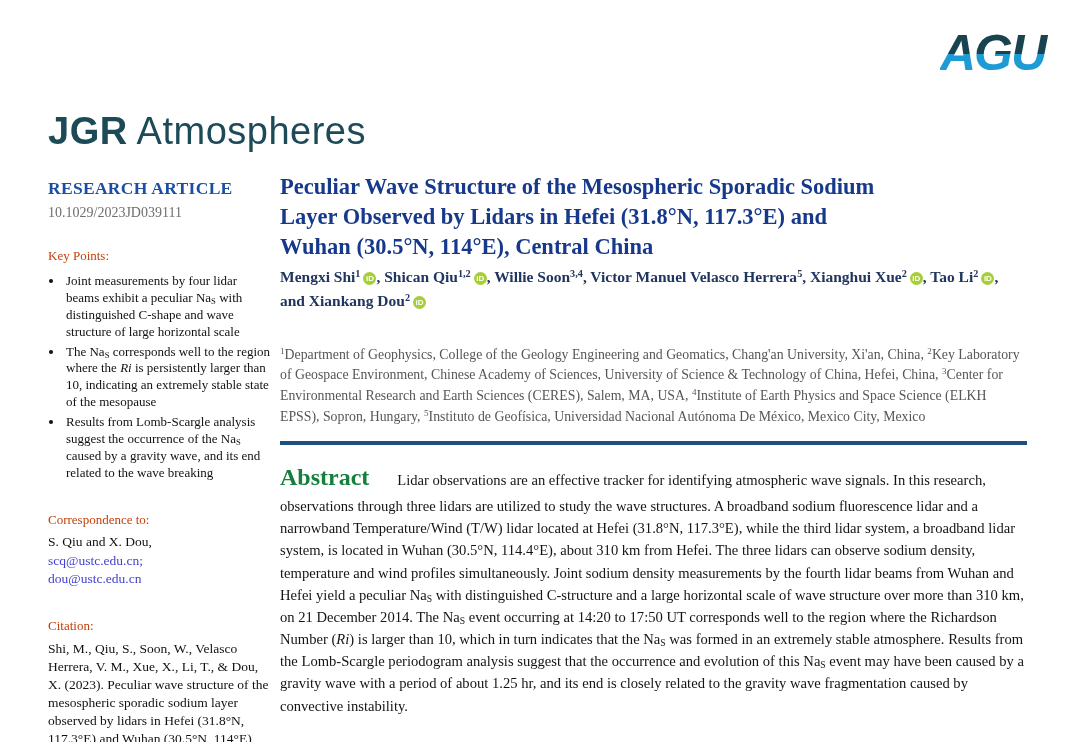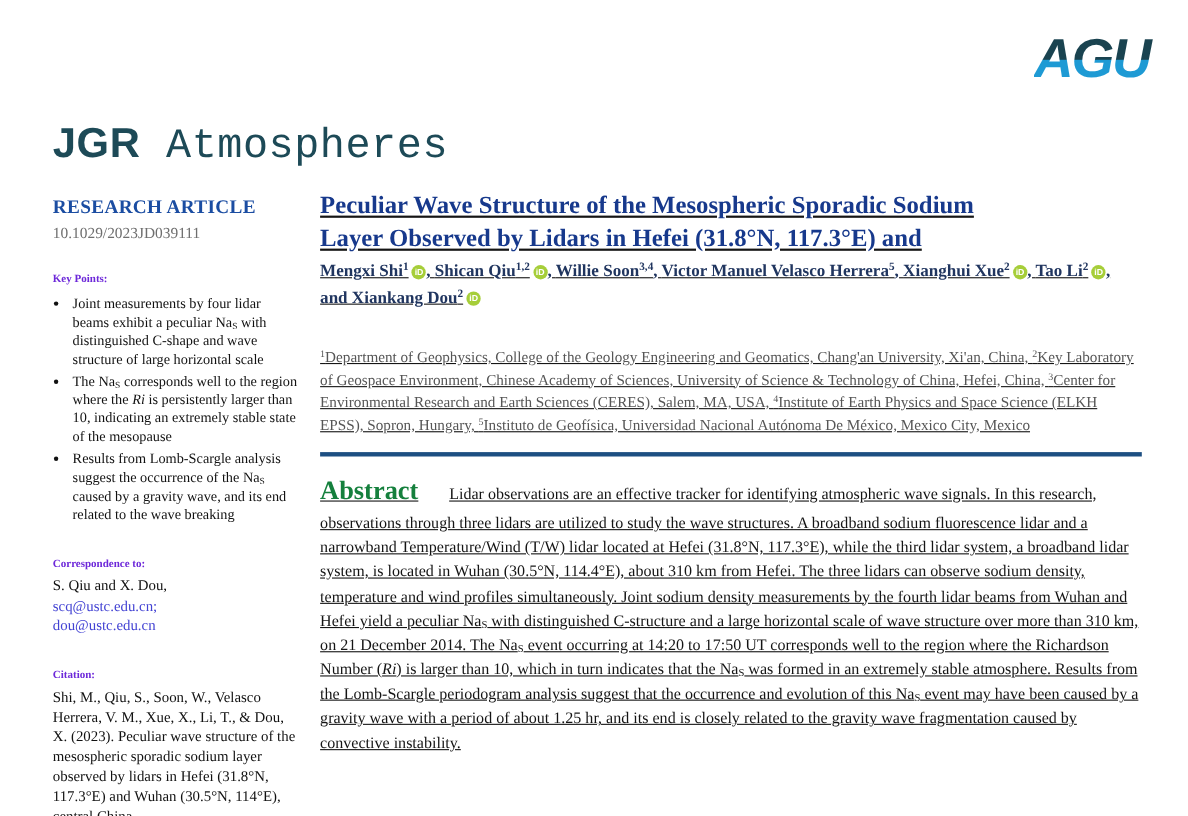--- a/index.html
+++ b/index.html
@@ -17,32 +17,32 @@
     background:linear-gradient(to bottom, #1a4350 52%, #1e9ad4 52%);
     -webkit-background-clip:text; background-clip:text; color:transparent;
   }
   .agu-tagline { font-family:"Liberation Sans", sans-serif; font-weight:700;
     font-size:11.5px; line-height:1.22; color:#1a4350; letter-spacing:.2px; }
 
   
   .journal-header { position:absolute; left:48px; top:110px;
     font-family:"Liberation Sans", sans-serif; font-size:38px; color:#1d4a57; letter-spacing:.5px; }
   .journal-header .jh-bold { font-weight:700; }
-  .journal-header .jh-rest { font-weight:400;font-family:Liberation Mono, monospace; }
+  .journal-header .jh-rest { font-weight:400; }
 
   
   .left-col  { position:absolute; left:48px;  top:178px; width:224px; }
-  .right-col { position:absolute; left:291px; top:172px; width:747px;text-decoration:underline; }
+  .right-col { position:absolute; left:280px; top:172px; width:747px; }
 
   
   .research-article { font-size:17.5px; font-weight:700; color:#1b4da2; letter-spacing:.3px; }
   .doi { font-size:14px; color:#6e6e6e; margin-top:6px; }
 
   .kp-heading, .corr-heading, .cit-heading {
-    font-size:10px; font-weight:700; color:#6d28d9; }
+    font-size:13px; font-weight:400; color:#c2410c; }
   .kp-heading { margin-top:27px; }
   .kp-list { margin-top:9px; padding-left:16px; list-style:disc outside; }
   .kp-list li { font-size:13px; line-height:1.3; color:#111; margin-bottom:3px; padding-left:2px; }
 
   .corr-heading { margin-top:30px; }
   .corr-names { font-size:13.5px; margin-top:5px; line-height:1.4; color:#111; }
   .corr-email { display:block; font-size:13.5px; line-height:1.4; color:#4343d3; text-decoration:none; }
 
   .cit-heading { margin-top:29px; }
   .cit-text { font-size:13.5px; line-height:1.33; margin-top:6px; color:#111; }
@@ -94,20 +94,21 @@
     <a class="corr-email" href="#">dou@ustc.edu.cn</a>
 
     <div class="cit-heading">Citation:</div>
     <div class="cit-text"><span>Shi, M., Qiu, S., Soon, W., Velasco Herrera, V. M., Xue, X., Li, T., &amp; Dou, X. (2023). Peculiar wave structure of the mesospheric sporadic sodium layer observed by lidars in Hefei (31.8°N, 117.3°E) and Wuhan (30.5°N, 114°E), central China. </span></div>
   </div>
 
   <div class="right-col">
     <div class="article-title">
         <div>Peculiar Wave Structure of the Mesospheric Sporadic Sodium</div>
         <div>Layer Observed by Lidars in Hefei (31.8°N, 117.3°E) and</div>
+        <div>Wuhan (30.5°N, 114°E), Central China</div>
       </div>
 
     <div class="authors"><span><span>Mengxi Shi</span><sup>1</sup><span class="orcid">iD</span><span>, </span></span><span><span>Shican Qiu</span><sup>1,2</sup><span class="orcid">iD</span><span>, </span></span><span><span>Willie Soon</span><sup>3,4</sup><span>, </span></span><span><span>Victor Manuel Velasco Herrera</span><sup>5</sup><span>, </span></span><span><span>Xianghui Xue</span><sup>2</sup><span class="orcid">iD</span><span>, </span></span><span><span>Tao Li</span><sup>2</sup><span class="orcid">iD</span><span>, </span></span><span><span>and Xiankang Dou</span><sup>2</sup><span class="orcid">iD</span></span></div>
 
     <div class="affiliations"><sup>1</sup><span>Department of Geophysics, College of the Geology Engineering and Geomatics, Chang'an University, Xi'an, China, </span><sup>2</sup><span>Key Laboratory of Geospace Environment, Chinese Academy of Sciences, University of Science &amp; Technology of China, Hefei, China, </span><sup>3</sup><span>Center for Environmental Research and Earth Sciences (CERES), Salem, MA, USA, </span><sup>4</sup><span>Institute of Earth Physics and Space Science (ELKH EPSS), Sopron, Hungary, </span><sup>5</sup><span>Instituto de Geofísica, Universidad Nacional Autónoma De México, Mexico City, Mexico</span></div>
 
     <div class="rule"></div>
 
     <p class="abstract">
       <span class="abs-head">Abstract</span><span><span>Lidar observations are an effective tracker for identifying atmospheric wave signals. In this research, observations through three lidars are utilized to study the wave structures. A broadband sodium fluorescence lidar and a narrowband Temperature/Wind (T/W) lidar located at Hefei (31.8°N, 117.3°E), while the third lidar system, a broadband lidar system, is located in Wuhan (30.5°N, 114.4°E), about 310 km from Hefei. The three lidars can observe sodium density, temperature and wind profiles simultaneously. Joint sodium density measurements by the fourth lidar beams from Wuhan and Hefei yield a peculiar Na</span><sub>S</sub><span> with distinguished C-structure and a large horizontal scale of wave structure over more than 310 km, on 21 December 2014. The Na</span><sub>S</sub><span> event occurring at 14:20 to 17:50 UT corresponds well to the region where the Richardson Number (</span><i>Ri</i><span>) is larger than 10, which in turn indicates that the Na</span><sub>S</sub><span> was formed in an extremely stable atmosphere. Results from the Lomb-Scargle periodogram analysis suggest that the occurrence and evolution of this Na</span><sub>S</sub><span> event may have been caused by a gravity wave with a period of about 1.25 hr, and its end is closely related to the gravity wave fragmentation caused by convective instability.</span></span>

